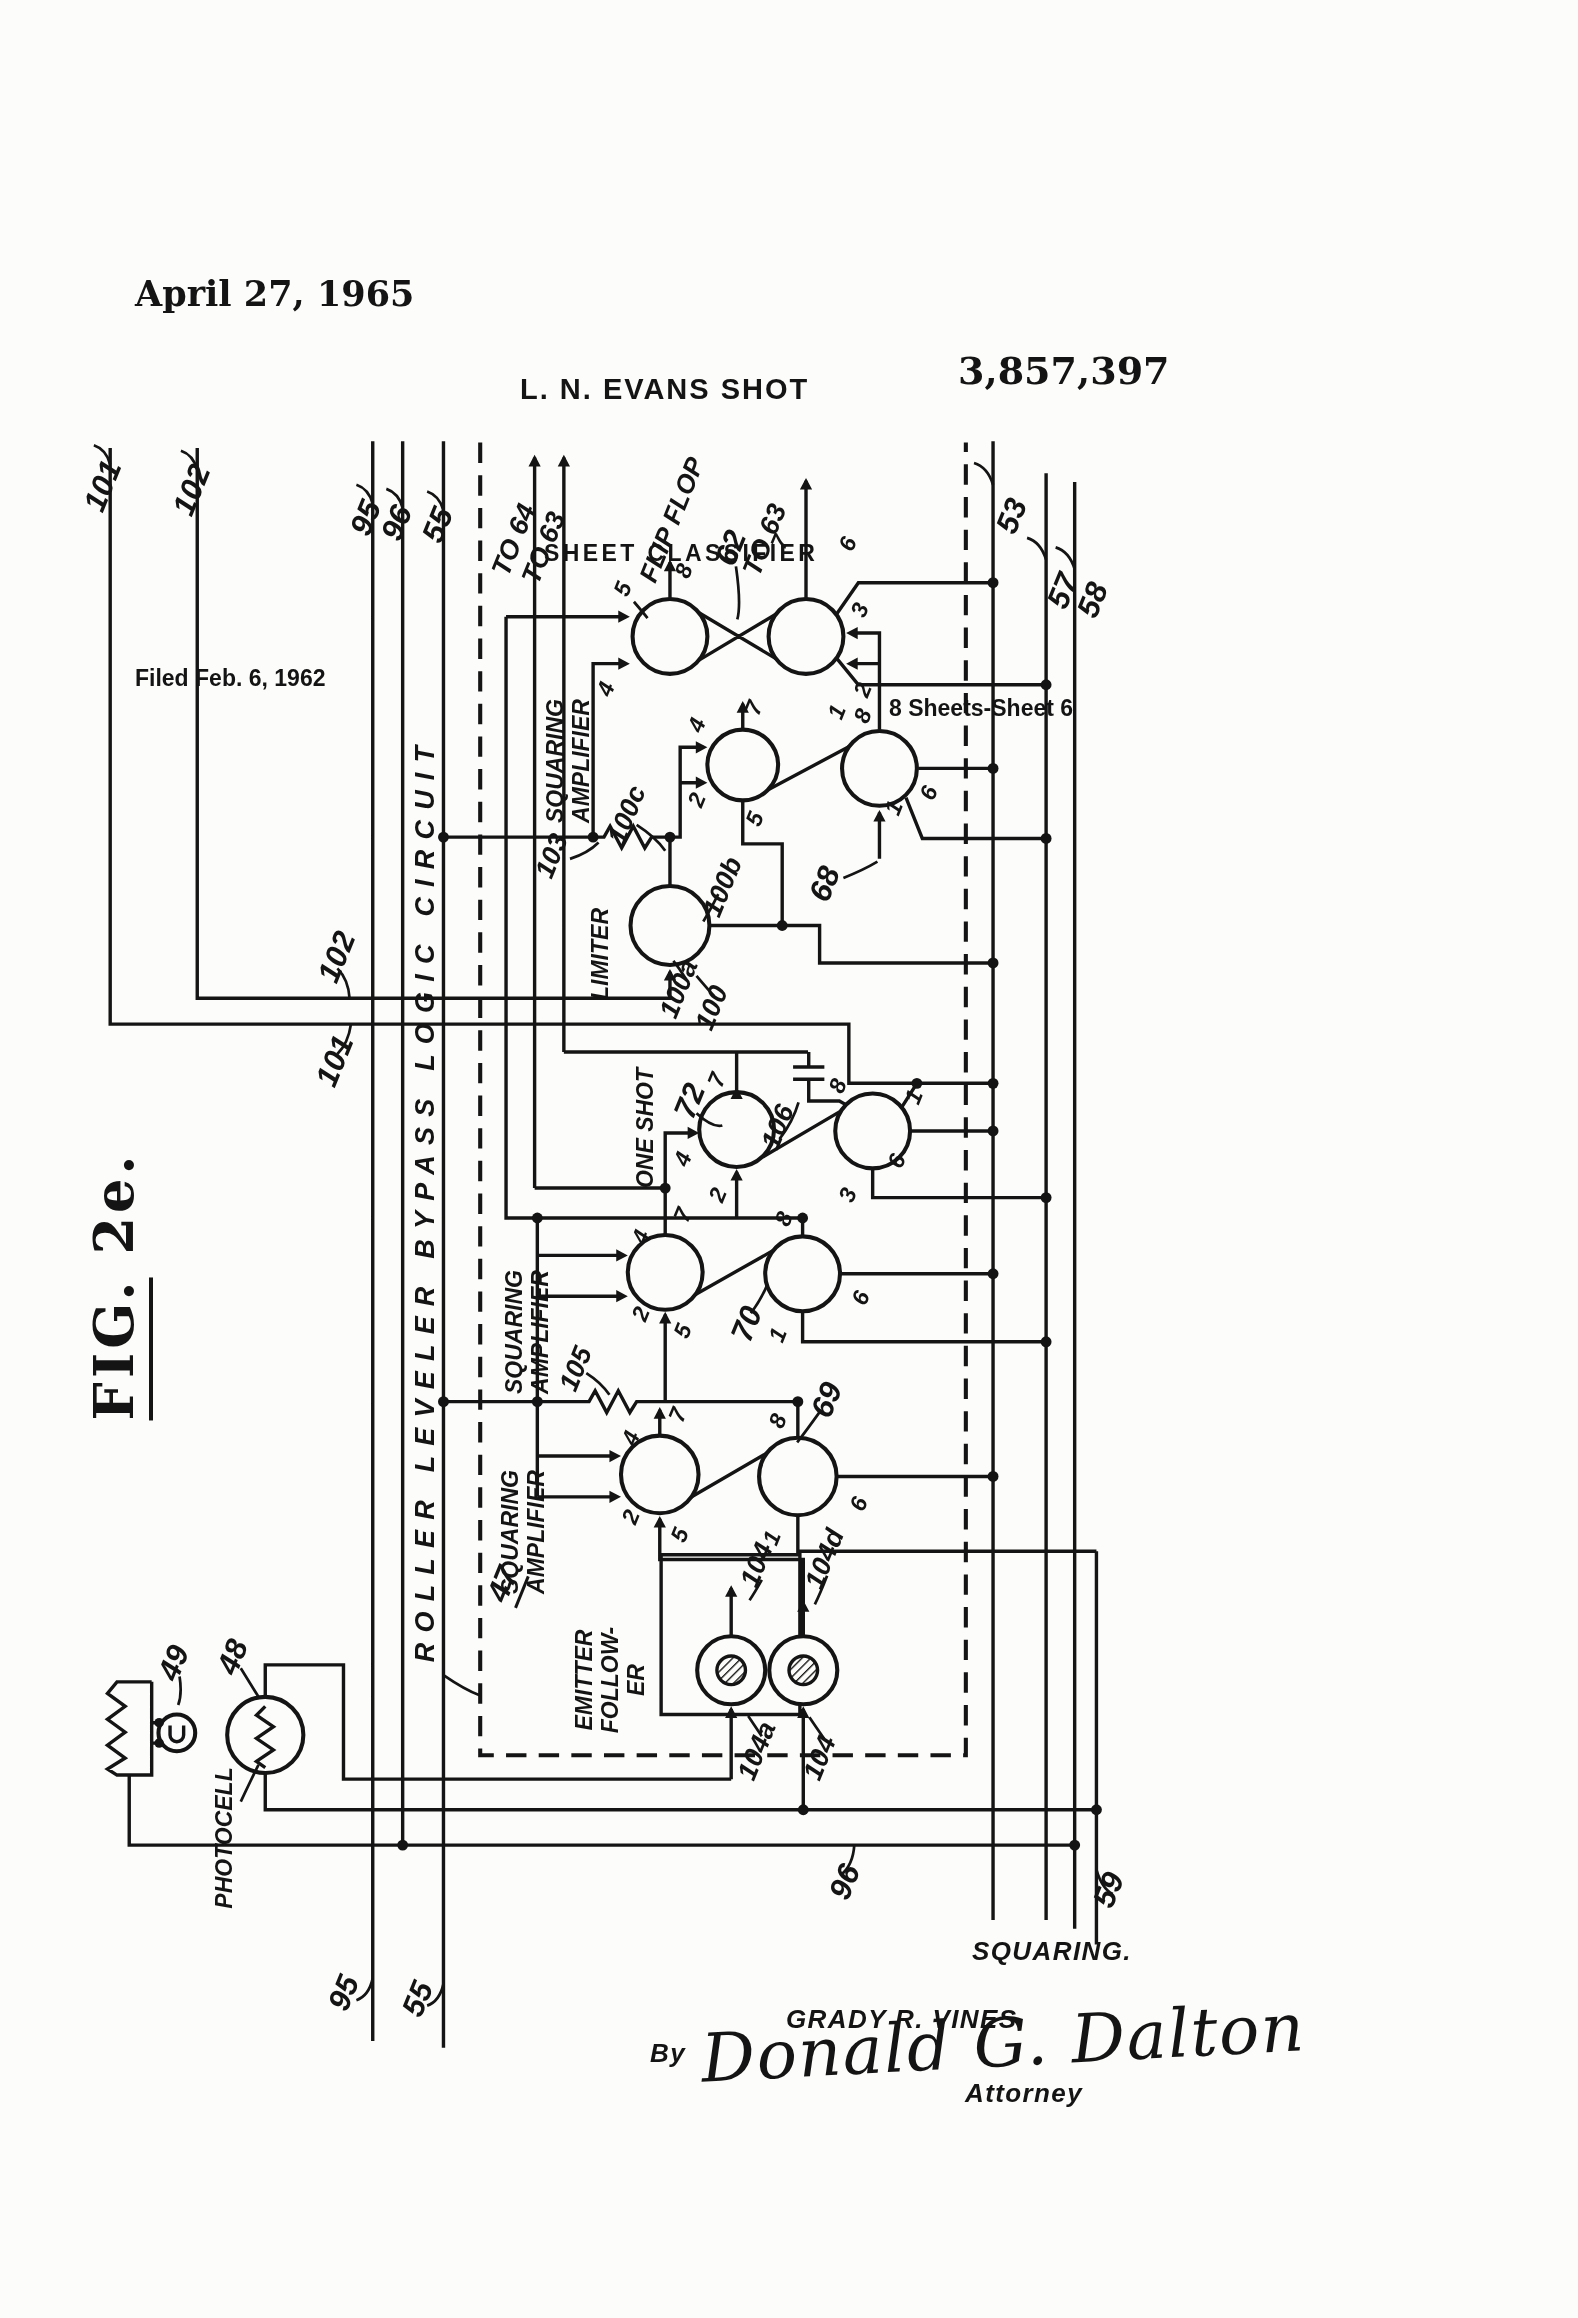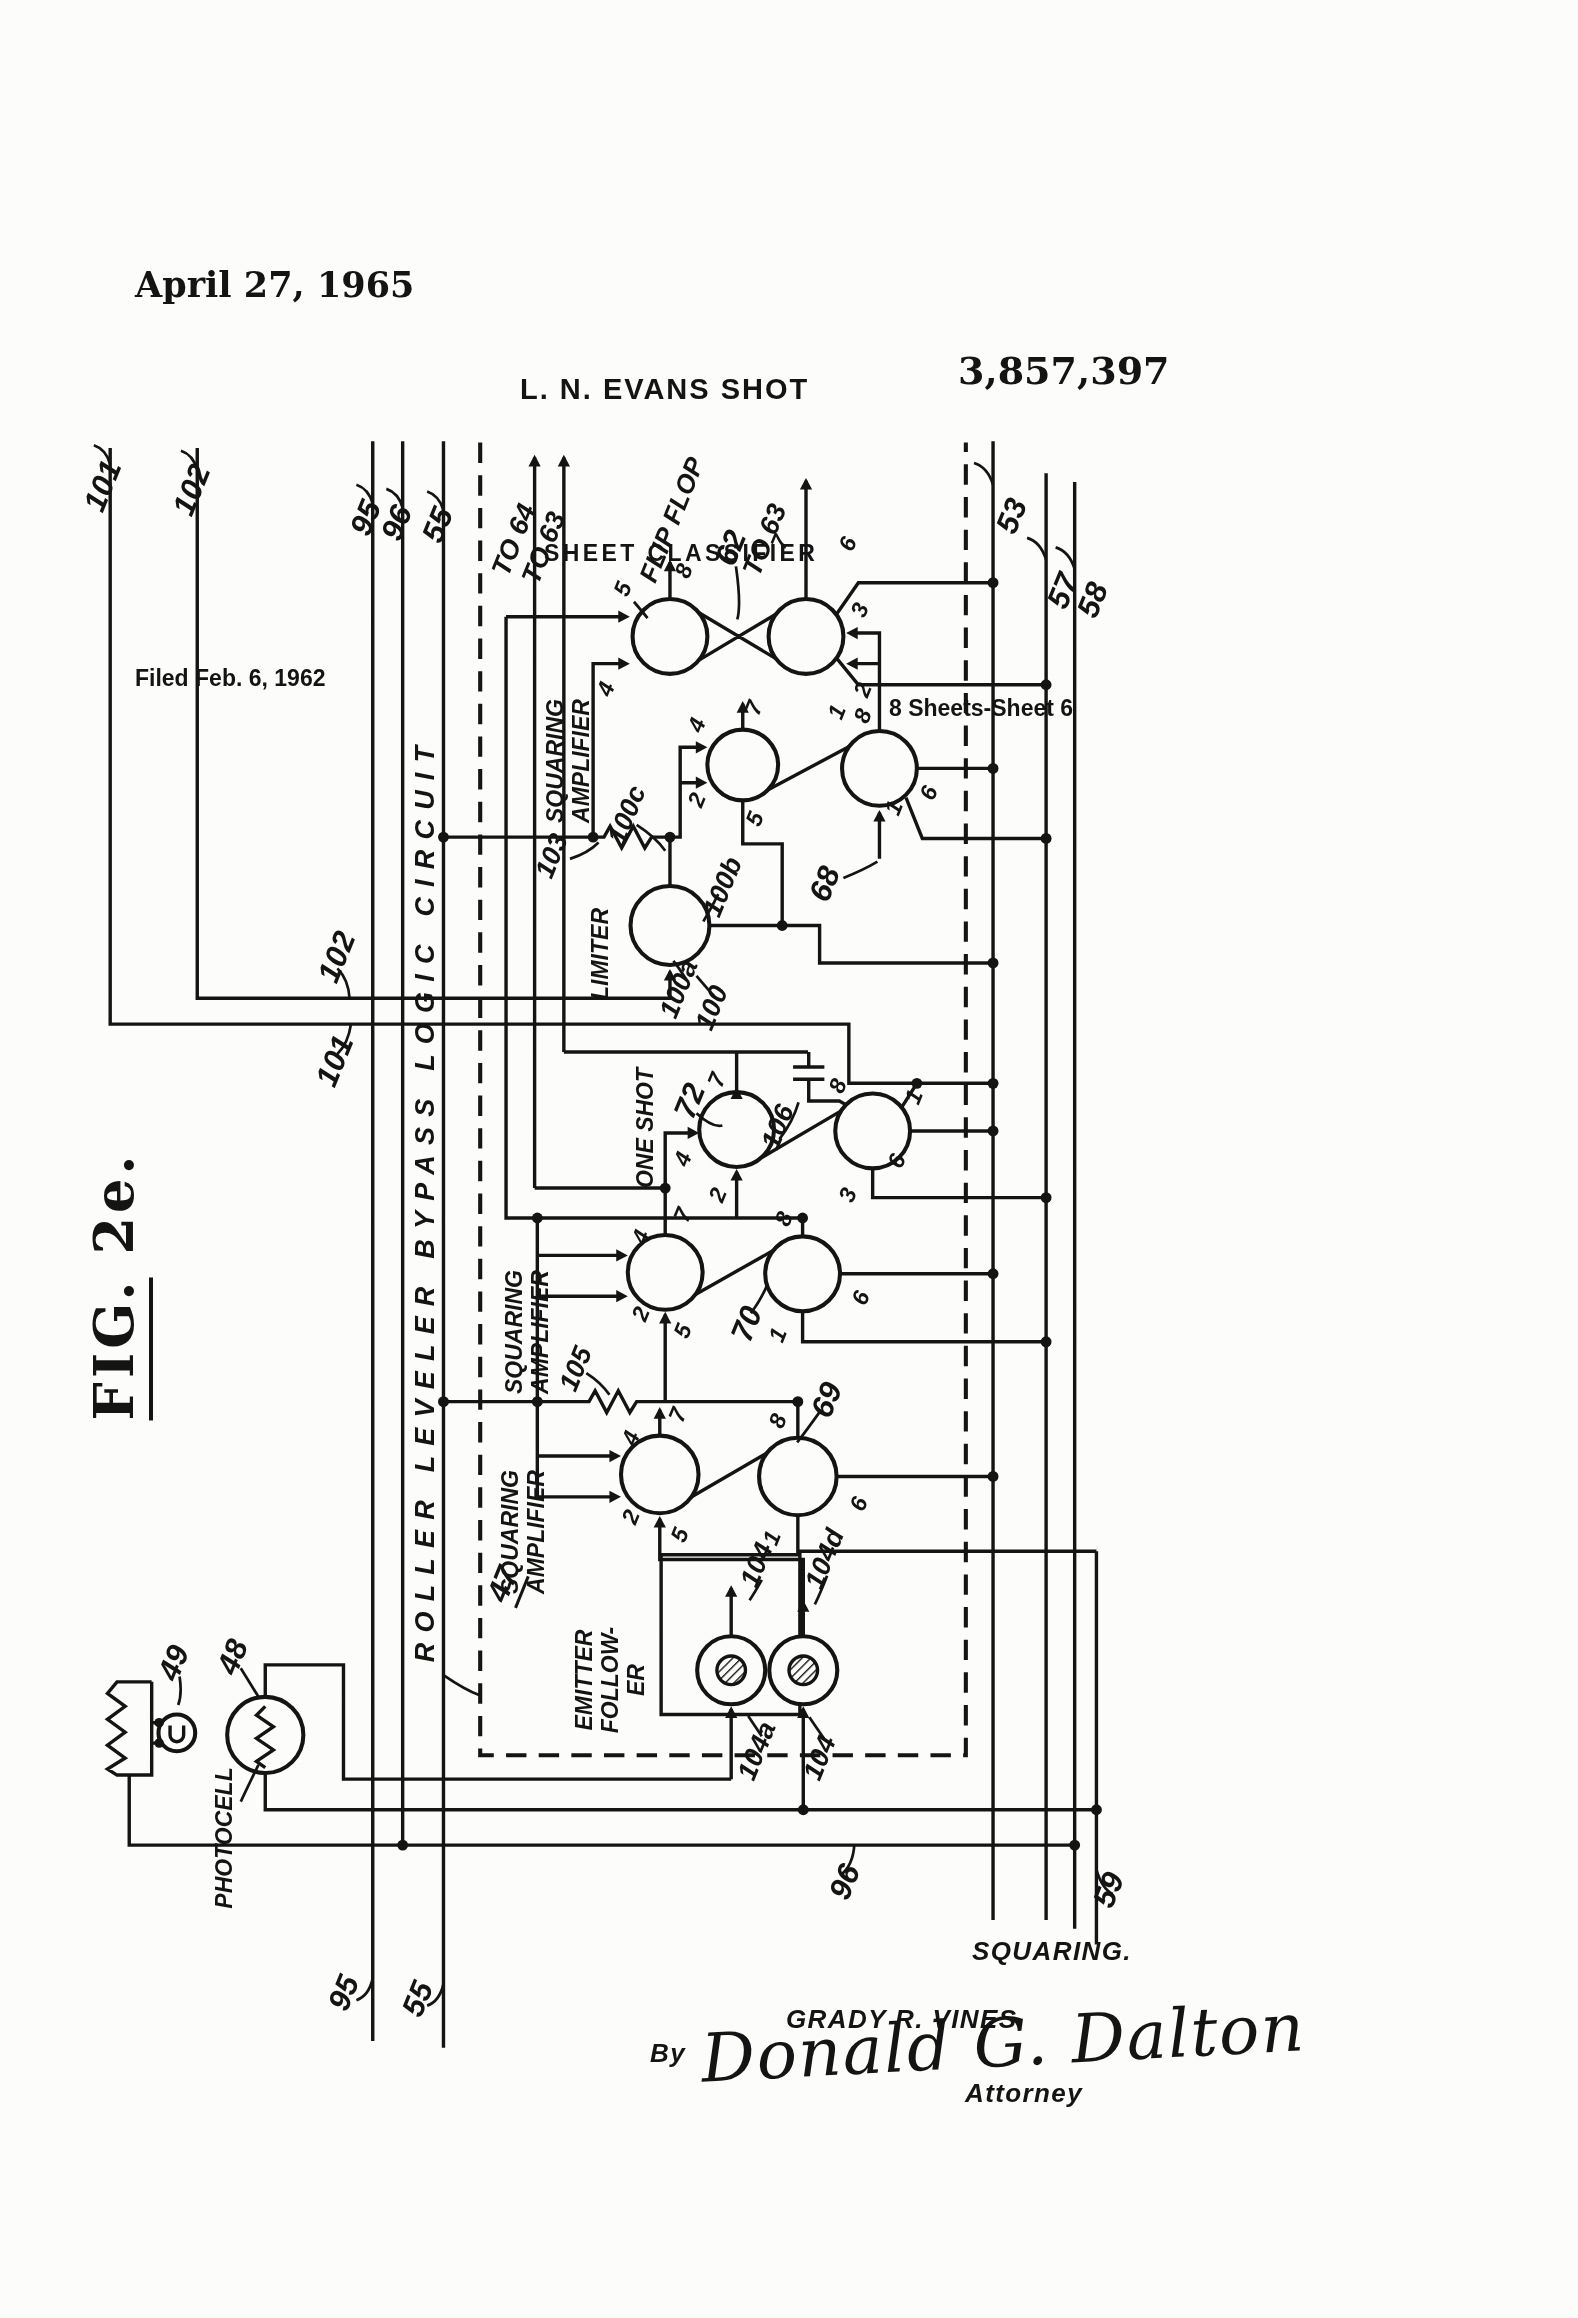--- a/index.html
+++ b/index.html
@@ -191,21 +191,21 @@
       M936,1212 q28,18 42,38    M1056,1314 q-12,24 -22,40
       M1008,1438 q-10,-16 -18,-26 M1050,1464 q-16,-18 -26,-30
       M354,2452 q16,26 26,42    M264,2464 q4,26 -2,42
       M652,2462 q32,22 54,30    M354,2648 q16,-34 26,-54
       M932,884 q12,14 20,24
       M1120,2322 q-10,18 -18,30 M1216,2316 q-10,26 -18,42
       M1120,2552 q-12,-18 -20,-30 M1212,2556 q-14,-20 -22,-32
     "></path>
   </svg>
 
-  <div class="abs h-date" style="left:135px;top:264px;">April 27, 1965</div>
+  <div class="abs h-date" style="left:135px;top:273px;">April 27, 1965</div>
   <div class="abs h-auth" style="left:520px;top:373px;">L. N. EVANS SHOT</div>
   <div class="abs h-num" style="left:958px;top:348px;">3,857,397</div>
   <div class="abs h-mono" style="left:544px;top:506px;letter-spacing:3.4px;">SHEET CLASSIFIER</div>
   <div class="abs h-mono" style="left:135px;top:631px;">Filed Feb. 6, 1962</div>
   <div class="abs h-mono" style="left:889px;top:661px;">8 Sheets-Sheet 6</div>
 
   <div class="fig" style="left:114px;top:1286px;">
     <span class="u">FIG.</span>
     <span>2e.</span>
   </div>

